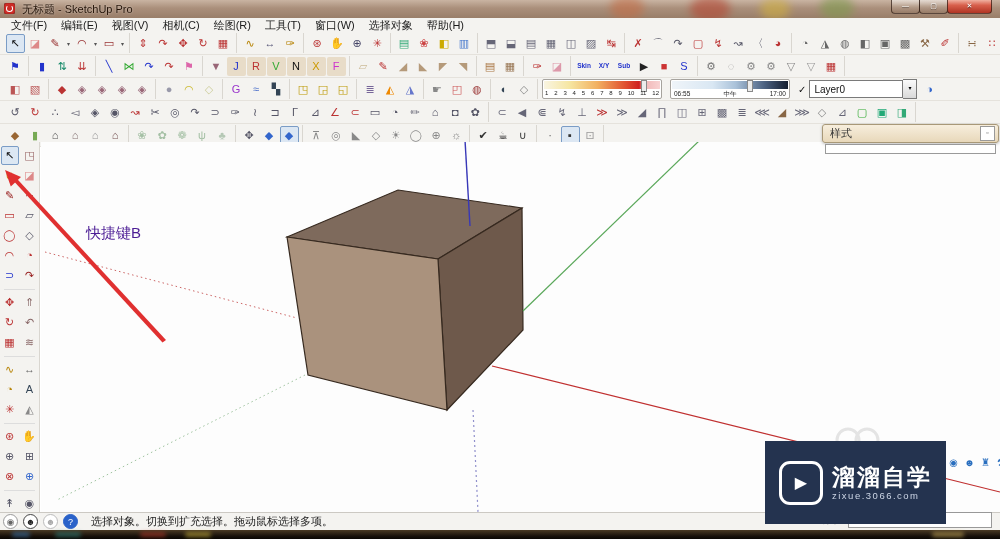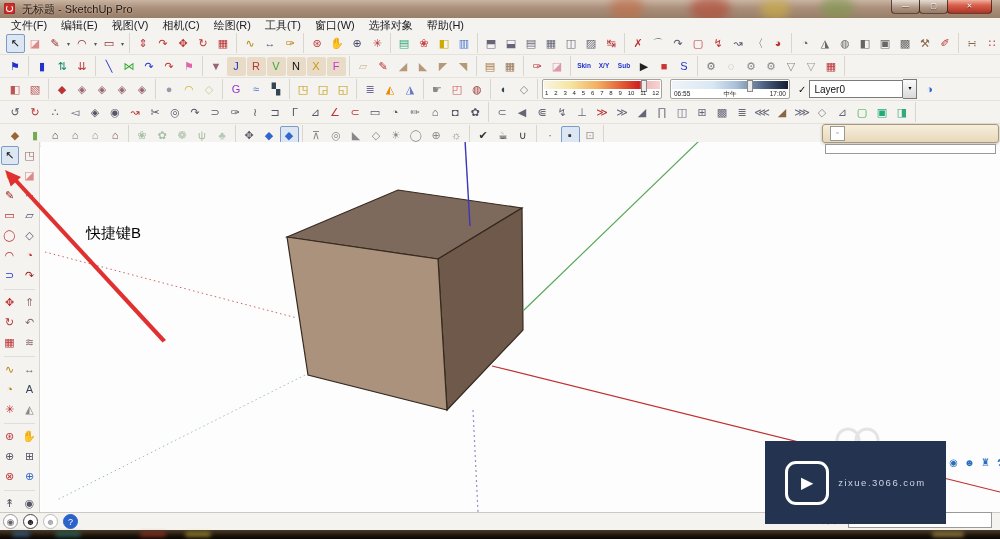--- a/index.html
+++ b/index.html
@@ -506,36 +506,38 @@
     <line x1="482" y1="169" x2="659" y2="-2" stroke-width="1.2" style="stroke: rgb(90, 168, 90);"></line>
     <line x1="451" y1="224" x2="959" y2="350" stroke-width="1.2" style="stroke: rgb(192, 48, 48);"></line>
     <line x1="432" y1="268" x2="437" y2="370" stroke-width="1.2" stroke-dasharray="2,3" style="stroke: rgb(144, 144, 204);"></line>
     <circle cx="807" cy="298" r="11" fill="none" stroke-width="3" style="stroke: rgb(228, 228, 228);"></circle>
     <circle cx="826" cy="298" r="11" fill="none" stroke-width="3" style="stroke: rgb(228, 228, 228);"></circle>
   </svg>
 </div>
 
 <div class="styles-panel">
   <div class="sp-header">
+    <span class="sp-title">样式</span>
     <span class="sp-close">▫</span>
   </div>
   <div class="sp-body"></div>
 </div>
 
 <svg class="anno-svg">
   <polygon points="9.5,176.5 13,174.5 166,340 162.5,342.5" style="fill: rgb(224, 48, 48);"></polygon>
   <polygon points="5,170 10.8,186.5 21,176.9" style="fill: rgb(224, 48, 48);"></polygon>
 </svg>
-<div class="anno-text" style="color: #000000;">快捷键B</div>
+<div class="anno-text" style="color: #4c1d95;">快捷键B</div>
 
 <div class="watermark" style="background-color: rgb(36, 51, 79);">
   <div class="wm-logo">
     <span>▶</span>
   </div>
   <div>
+    <div class="wm-brand">溜溜自学</div>
     <div class="wm-url">zixue.3066.com</div>
   </div>
 </div>
 
 <div class="side-icons" id="sideicons">
     <span class="si" style="color: rgb(42, 111, 191);">◉</span>
     <span class="si" style="color: rgb(42, 111, 191);">☻</span>
     <span class="si" style="color: rgb(42, 111, 191);">♜</span>
     <span class="si" style="color: rgb(42, 111, 191);">⚒</span>
   </div>
@@ -545,20 +547,21 @@
   <input class="vcb-input" value="" style="">
 </div>
 
 <div class="statusbar">
   <span id="sbicons" style="display:flex;align-items:center">
       <span class="sb-icon" style="color: rgb(102, 102, 102); background: rgb(255, 255, 255); border-color: rgb(153, 153, 153);">◉</span>
       <span class="sb-icon" style="color: rgb(34, 34, 34); background: rgb(255, 255, 255); border-color: rgb(68, 68, 68);">☻</span>
       <span class="sb-icon" style="color: rgb(170, 170, 170); background: rgb(255, 255, 255); border-color: rgb(187, 187, 187);">☻</span>
       <span class="sb-icon" style="color: rgb(255, 255, 255); background: rgb(42, 98, 201); border-color: rgb(42, 98, 201);">?</span>
     </span>
+  <span class="sb-msg">选择对象。切换到扩充选择。拖动鼠标选择多项。</span>
 </div>
 
 <div class="taskbar">
   <div class="tk-glow" style="left:12px;width:18px;background:#3a7ec0"></div>
   <div class="tk-glow" style="left:55px;width:26px;background:#2e8b85"></div>
   <div class="tk-glow" style="left:140px;width:26px;background:#c0392b"></div>
   <div class="tk-glow" style="left:185px;width:26px;background:#d8c040"></div>
   <div class="tk-glow" style="left:932px;width:32px;background:#d8b860"></div>
 </div>
 

